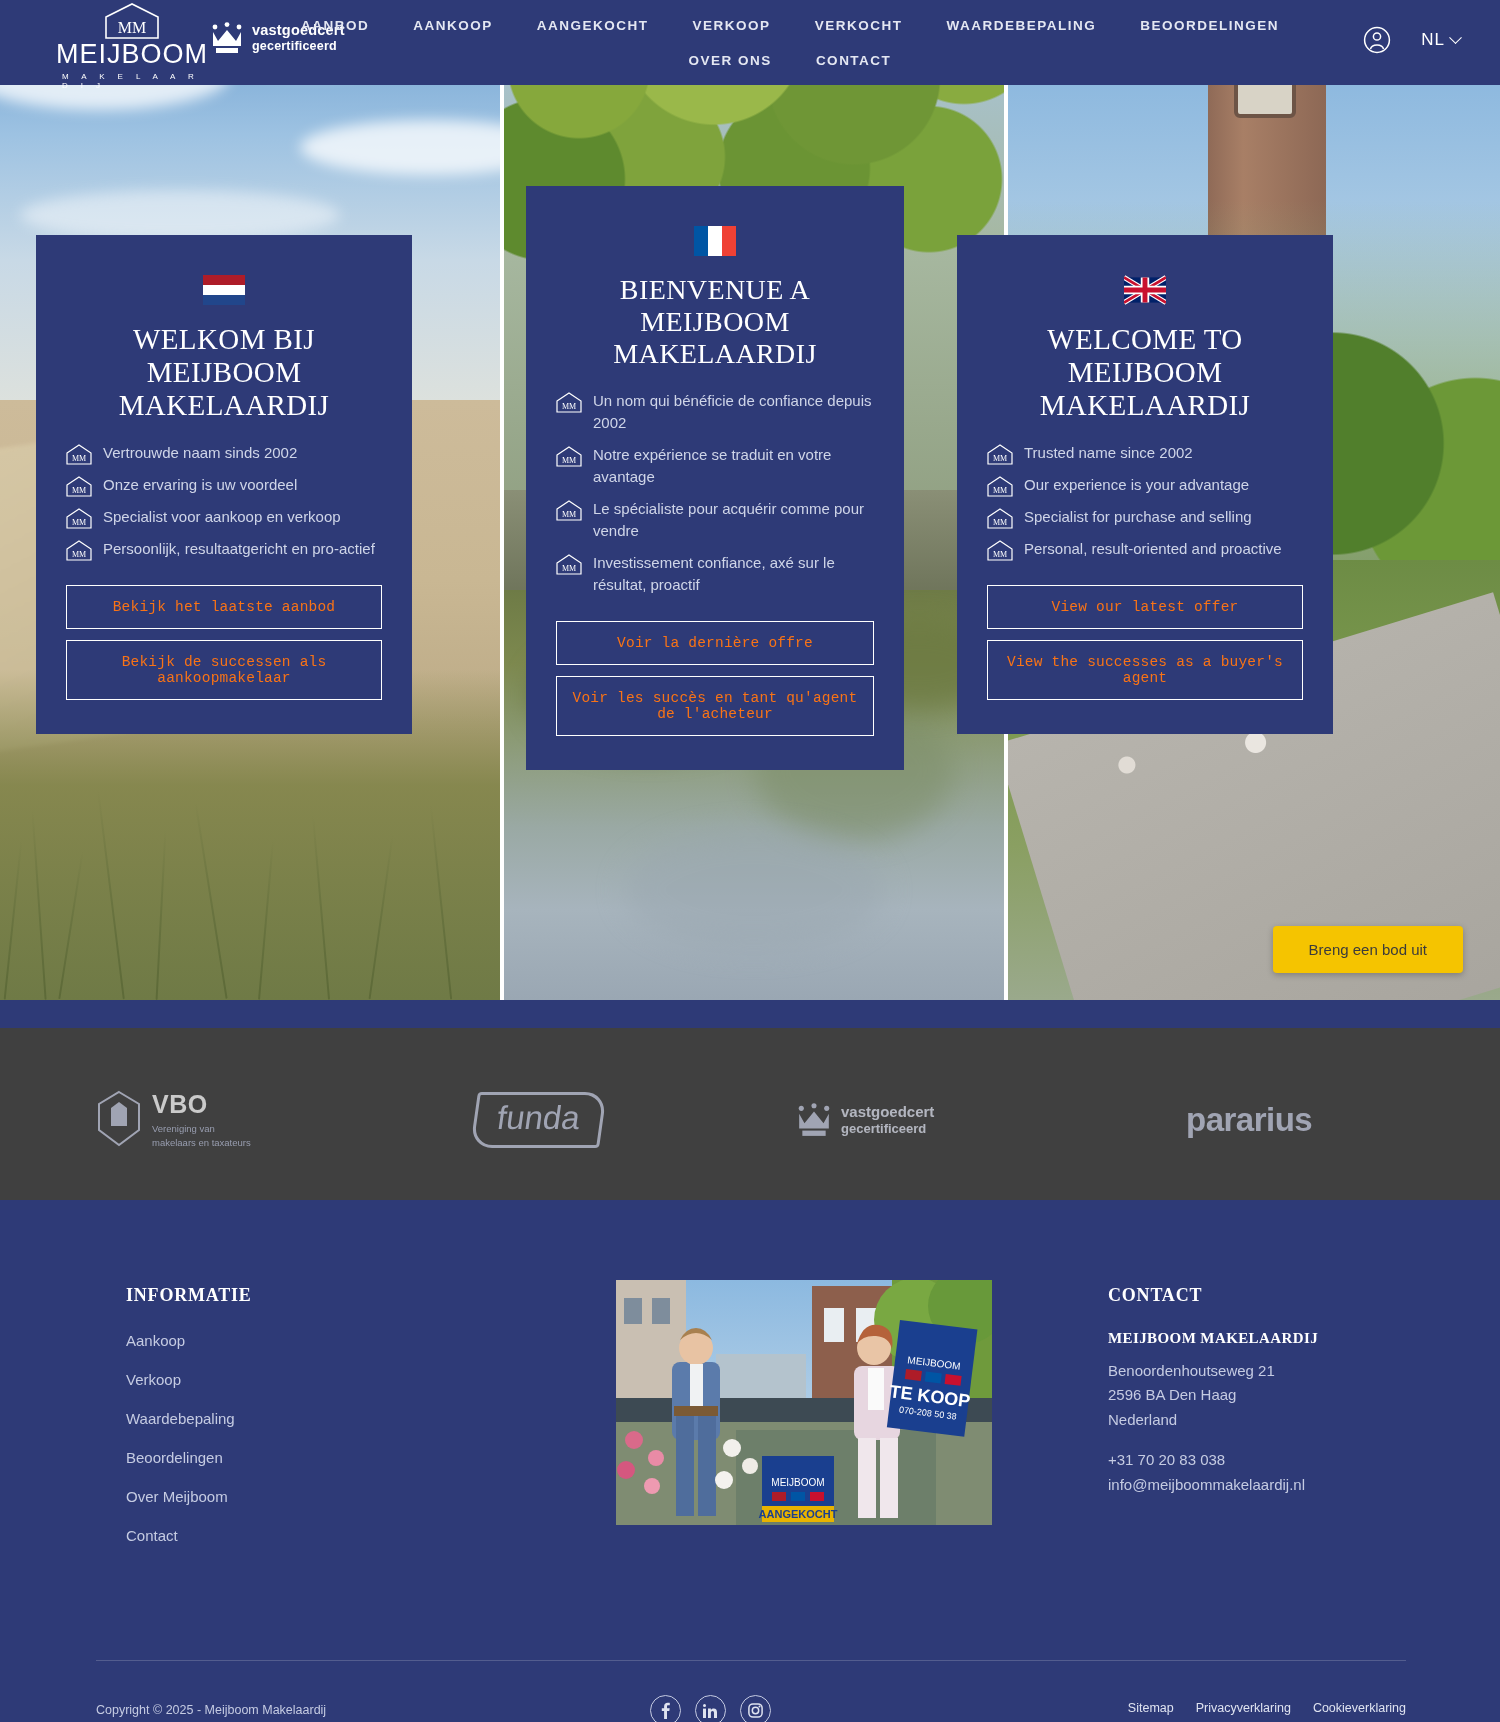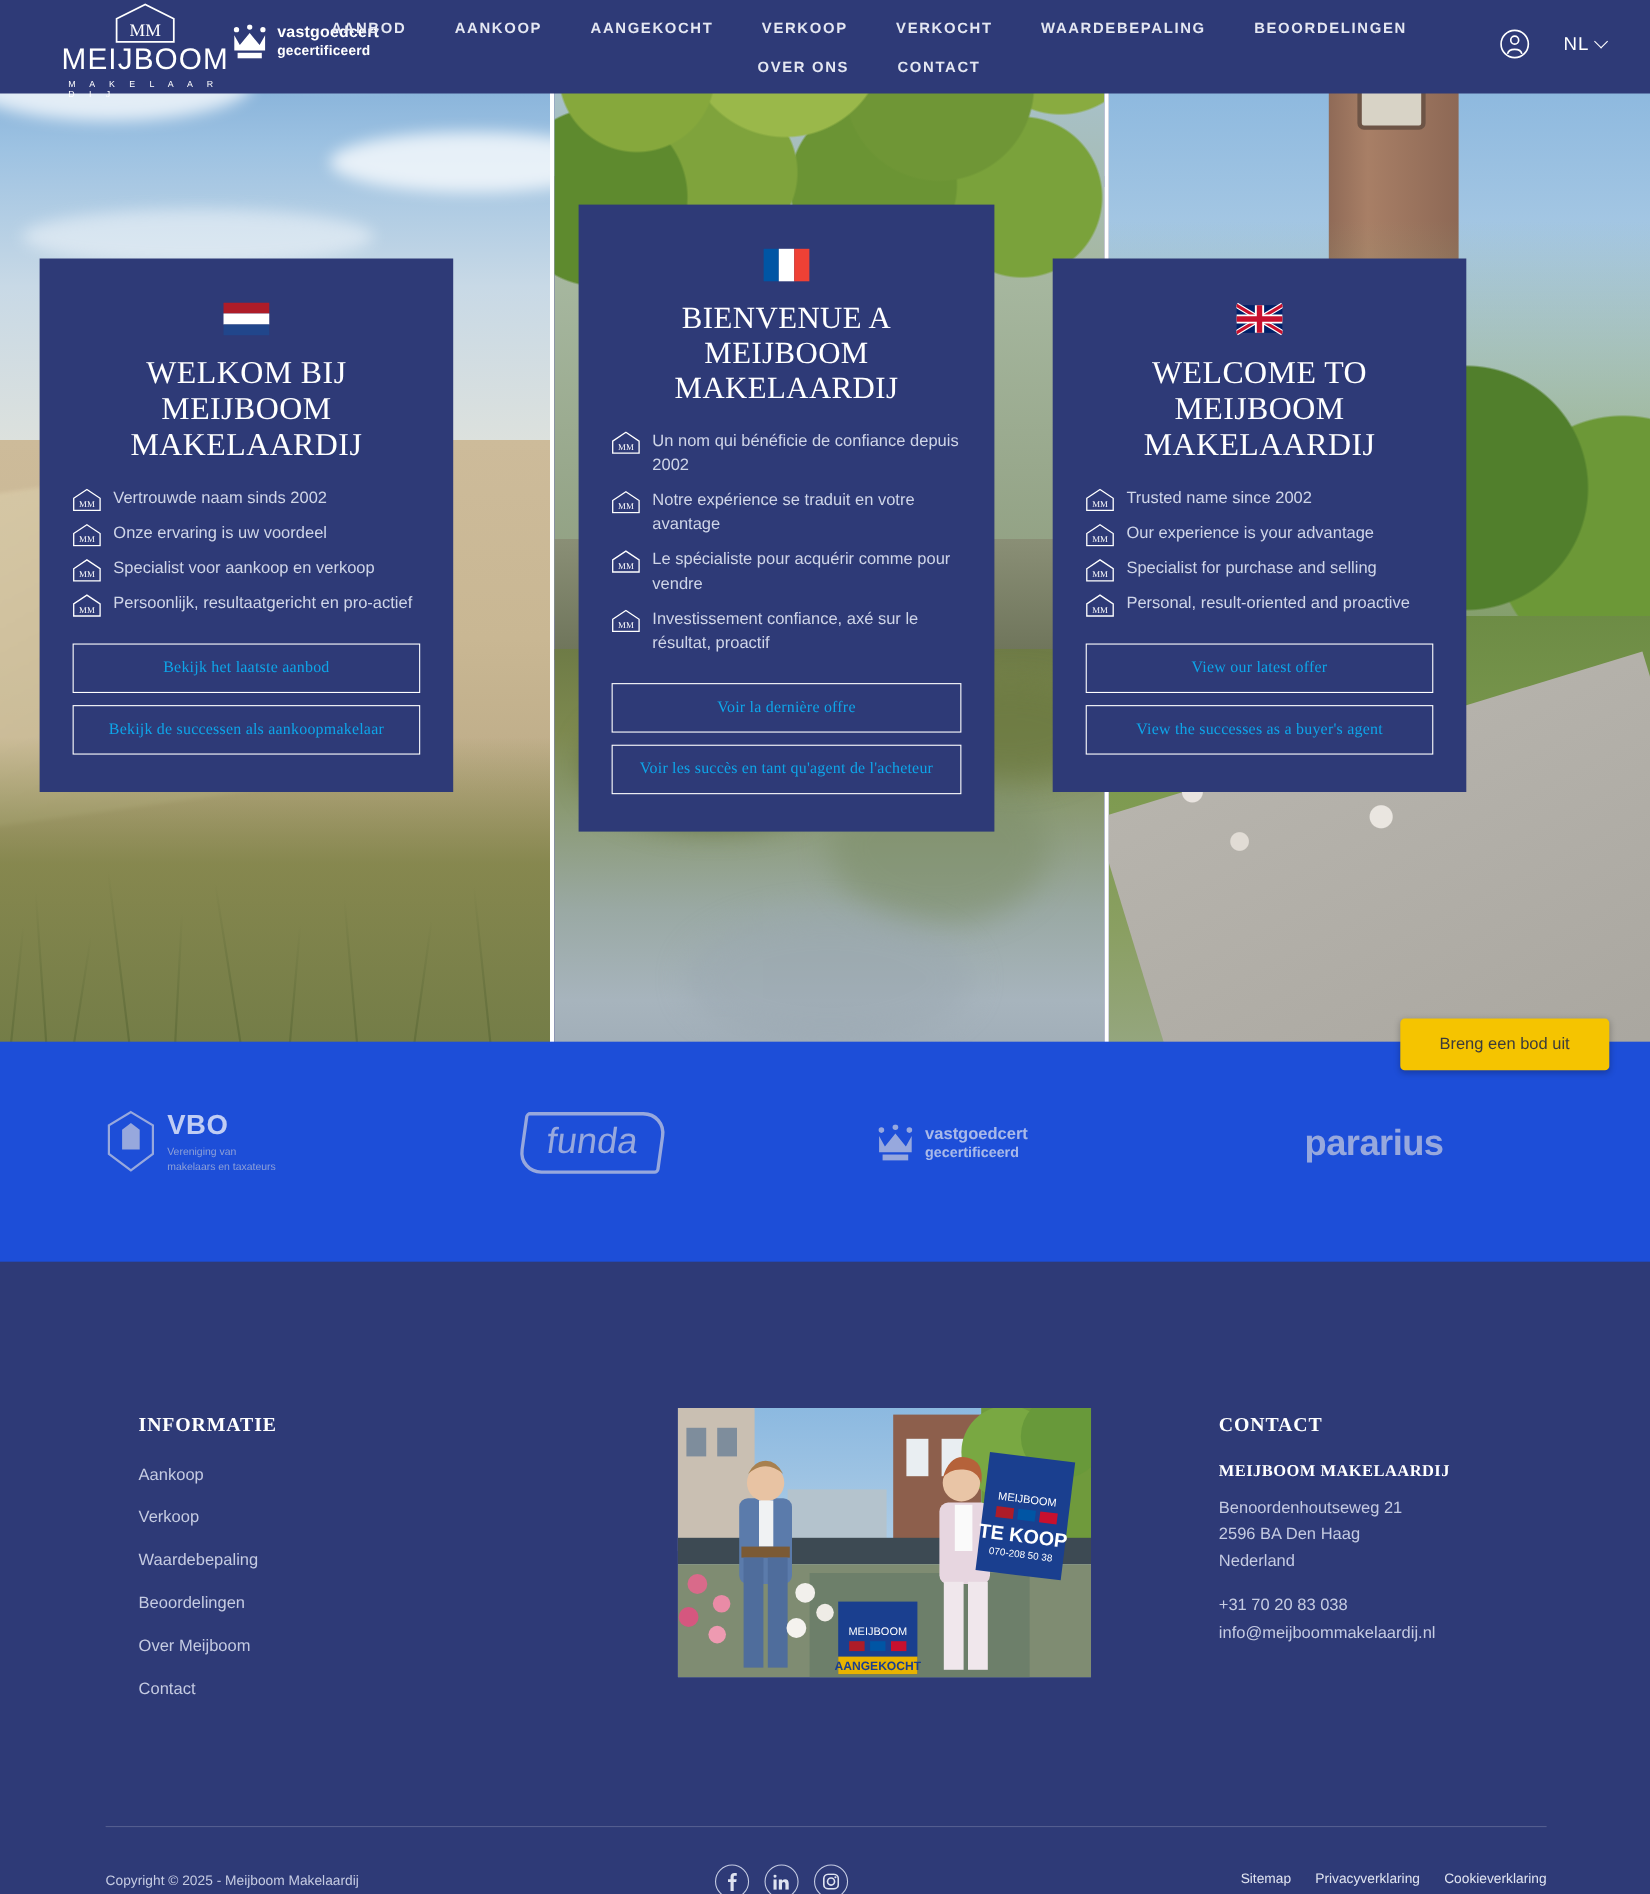--- a/index.html
+++ b/index.html
@@ -157,41 +157,41 @@
     font-size: 29px; line-height: 1.14; letter-spacing: .4px;
     margin: 18px 0 20px; font-weight: 400;
   }
   .panel-fr .panel-title { font-size: 28px; }
   .bullets { margin: 0 0 24px; }
   .bullet { display:flex; align-items:flex-start; gap: 11px; margin-bottom: 9px; }
   .bullet-ico { flex: 0 0 26px; width:26px; height:21px; margin-top:2px; }
   .bullet-txt { color: #cfd5e8; font-size: 15px; line-height: 1.5; }
   .panel-btn {
     display:block; width: 100%; text-align:center;
-    border: 1px solid #ffffff; color: #0ea5e9;
+    border: 1px solid #ffffff; color: #f97316;
     font-size: 14.5px; padding: 13px 6px; margin-bottom: 11px;
     background: transparent; cursor:pointer; letter-spacing:.2px;
-    font-family: Liberation Serif, serif;
+    font-family: Liberation Mono, monospace;
   }
   .panel-btn:last-child { margin-bottom: 0; }
 
   
   .cta-yellow {
     position: absolute; right: 37px; top: 926px;
     background: #f5c400; color: #3b3b3b;
     border: none; border-radius: 4px;
     padding: 15px 36px; font-size: 15px; cursor: pointer;
     font-family: "Liberation Sans", sans-serif; z-index: 40;
     box-shadow: 0 2px 6px rgba(0,0,0,.25);
   }
 
   
   .partners {
-    position: absolute; top: 947px; left: 0; width: 1500px; height: 200px;
-    background: #1d4ed8;
+    position: absolute; top: 1028px; left: 0; width: 1500px; height: 200px;
+    background: #404040;
     text-decoration: underline;
   }
   .partner-row {
     position:absolute; top: 52px; left: 96px; width: 1310px; height: 80px;
     display:flex; align-items:center;
   }
   .partner { display:flex; align-items:center; opacity:.72; }
   .pt-vbo { width: 300px; }
   .pt-funda { width: 330px; justify-content:flex-start; padding-left: 78px;}
   .pt-vg { width: 330px; justify-content:flex-start; padding-left: 70px;}

